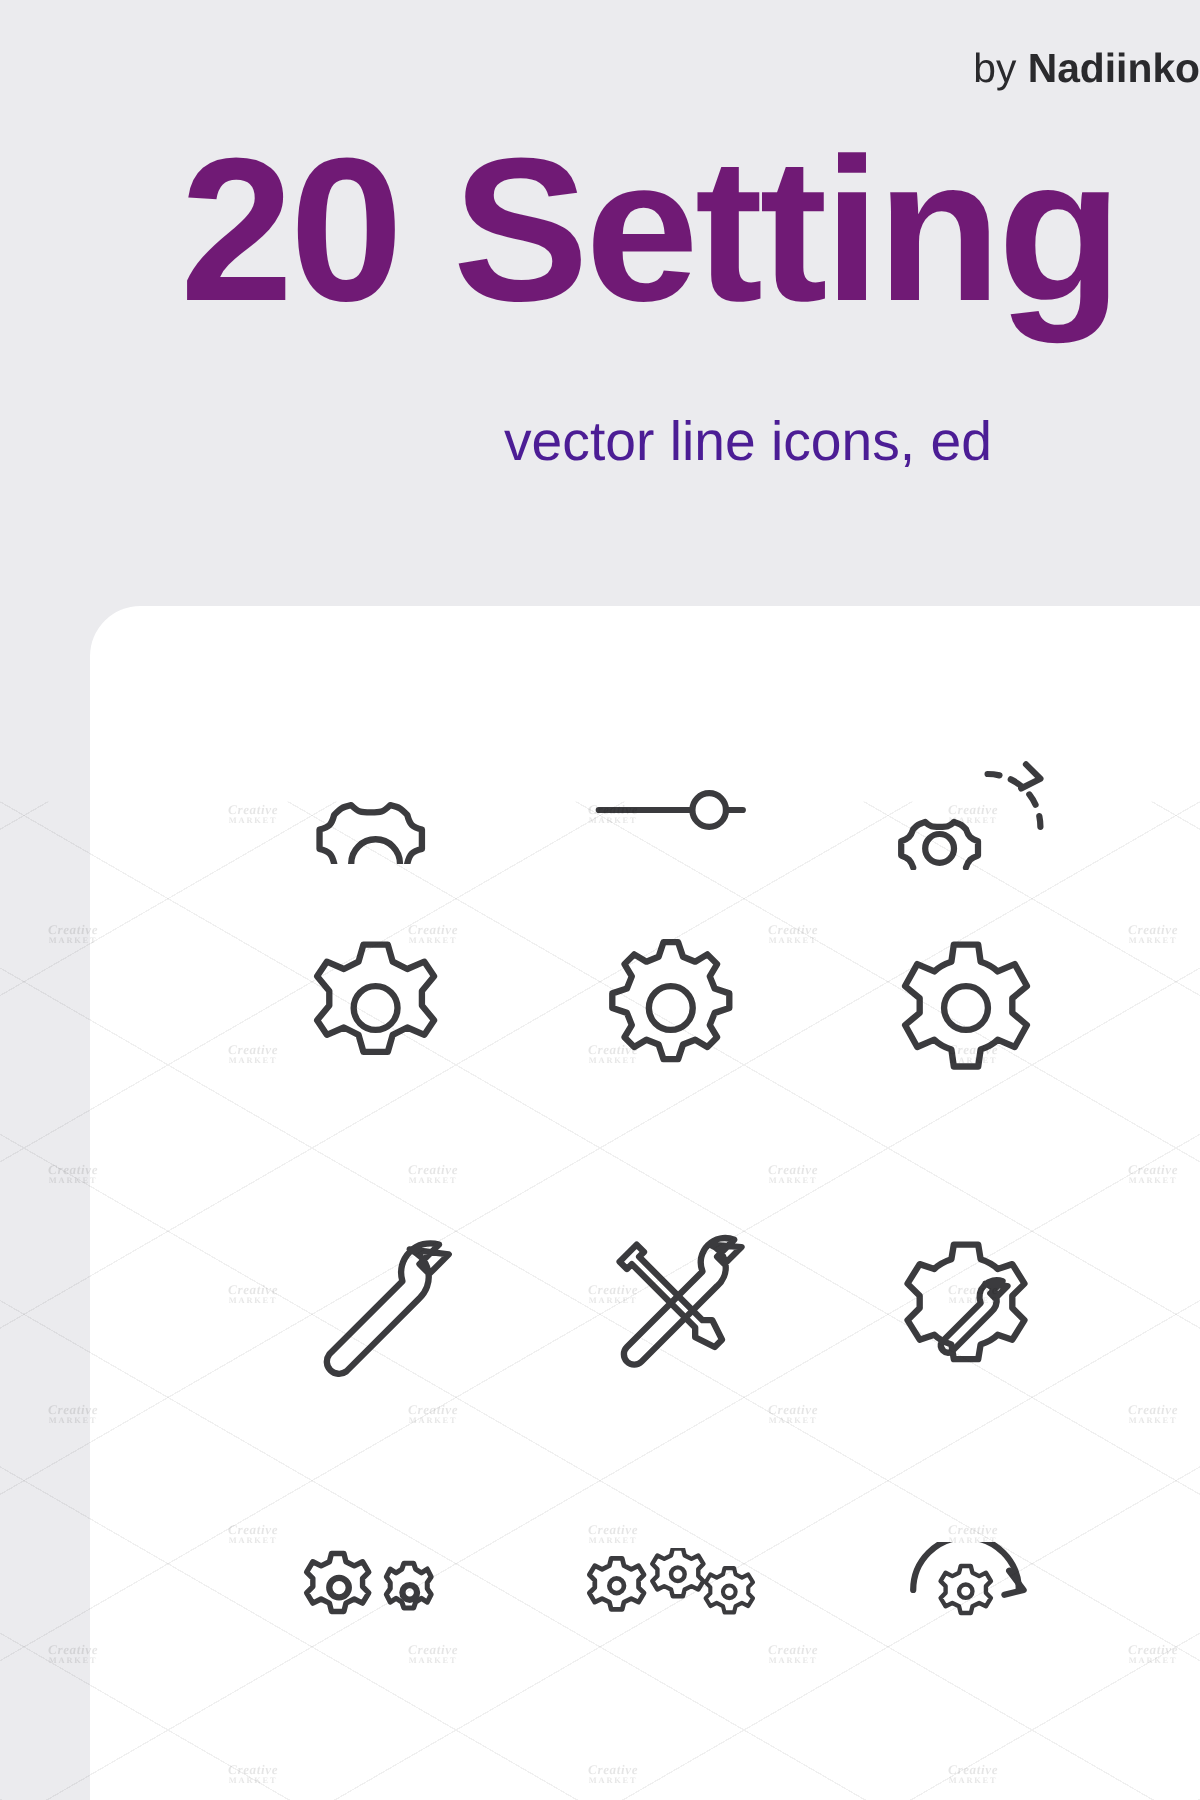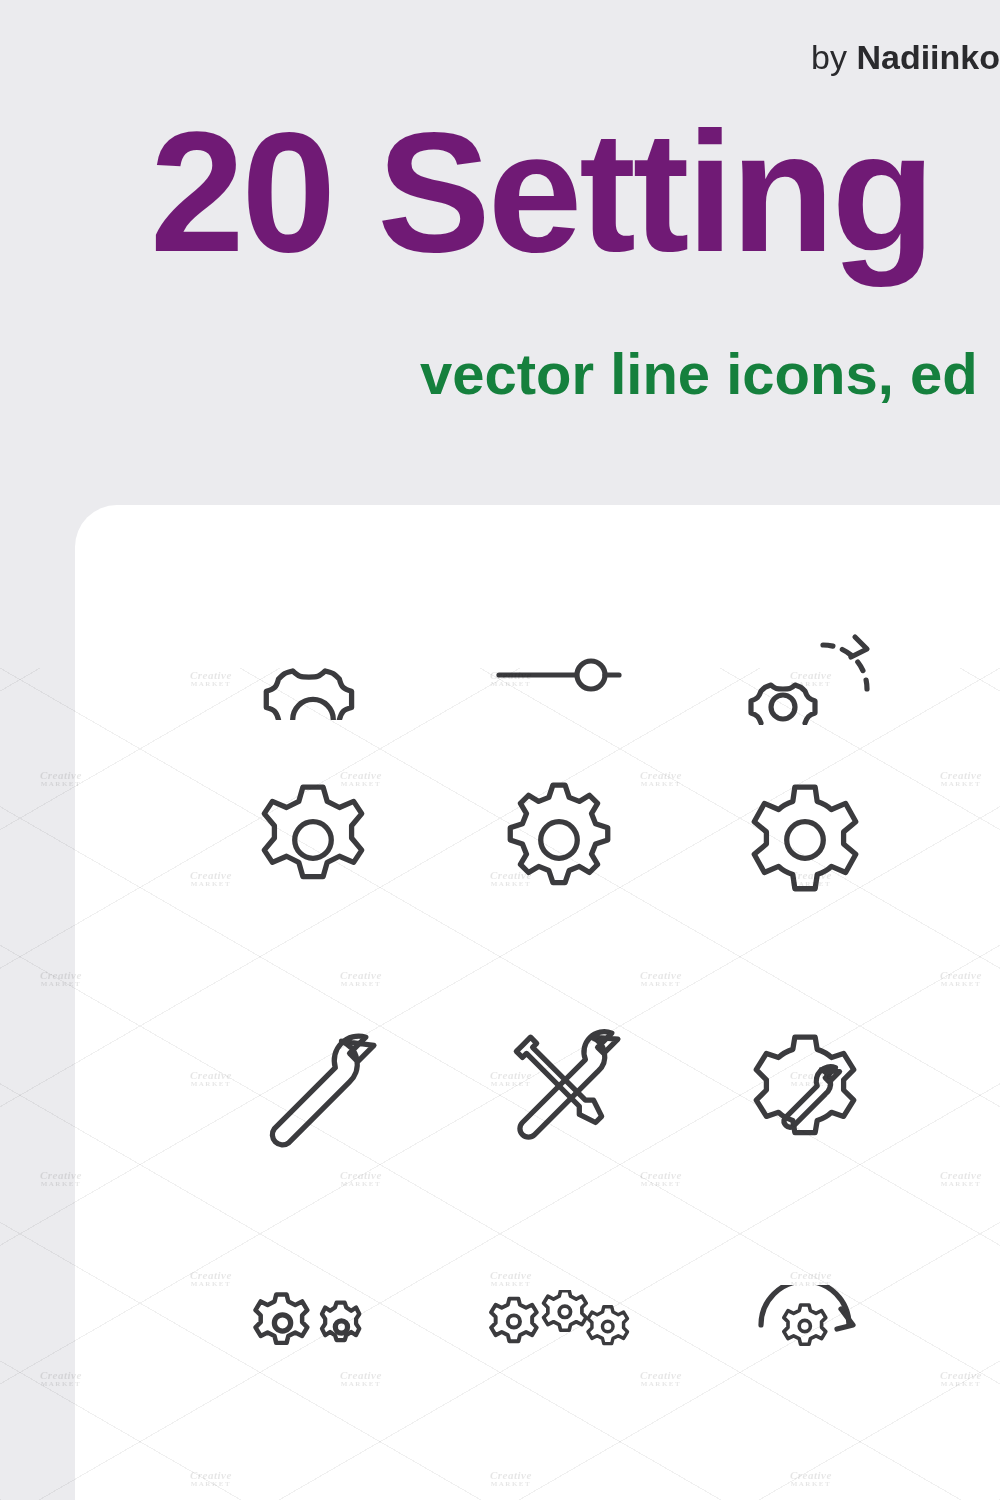--- a/index.html
+++ b/index.html
@@ -25,24 +25,24 @@
     top:94px;left:150px;
     font-size:170px;
     font-weight:800;
     letter-spacing:-3px;
     white-space:nowrap;
     color:#701a75;
   }
   .subtitle{
     position:absolute;
     top:340px;left:420px;
-    font-size:58px;
-    font-weight:700;
-    white-space:nowrap;
-    color:#15803d;
+    font-size:46px;
+    font-weight:400;
+    white-space:nowrap;
+    color:#4c1d95;
   }
   .card{
     position:absolute;
     top:505px;left:75px;right:-50px;bottom:-50px;
     background:#ffffff;
     border-radius:42px 0 0 0;
   }
   
   .wm{
     position:absolute;

